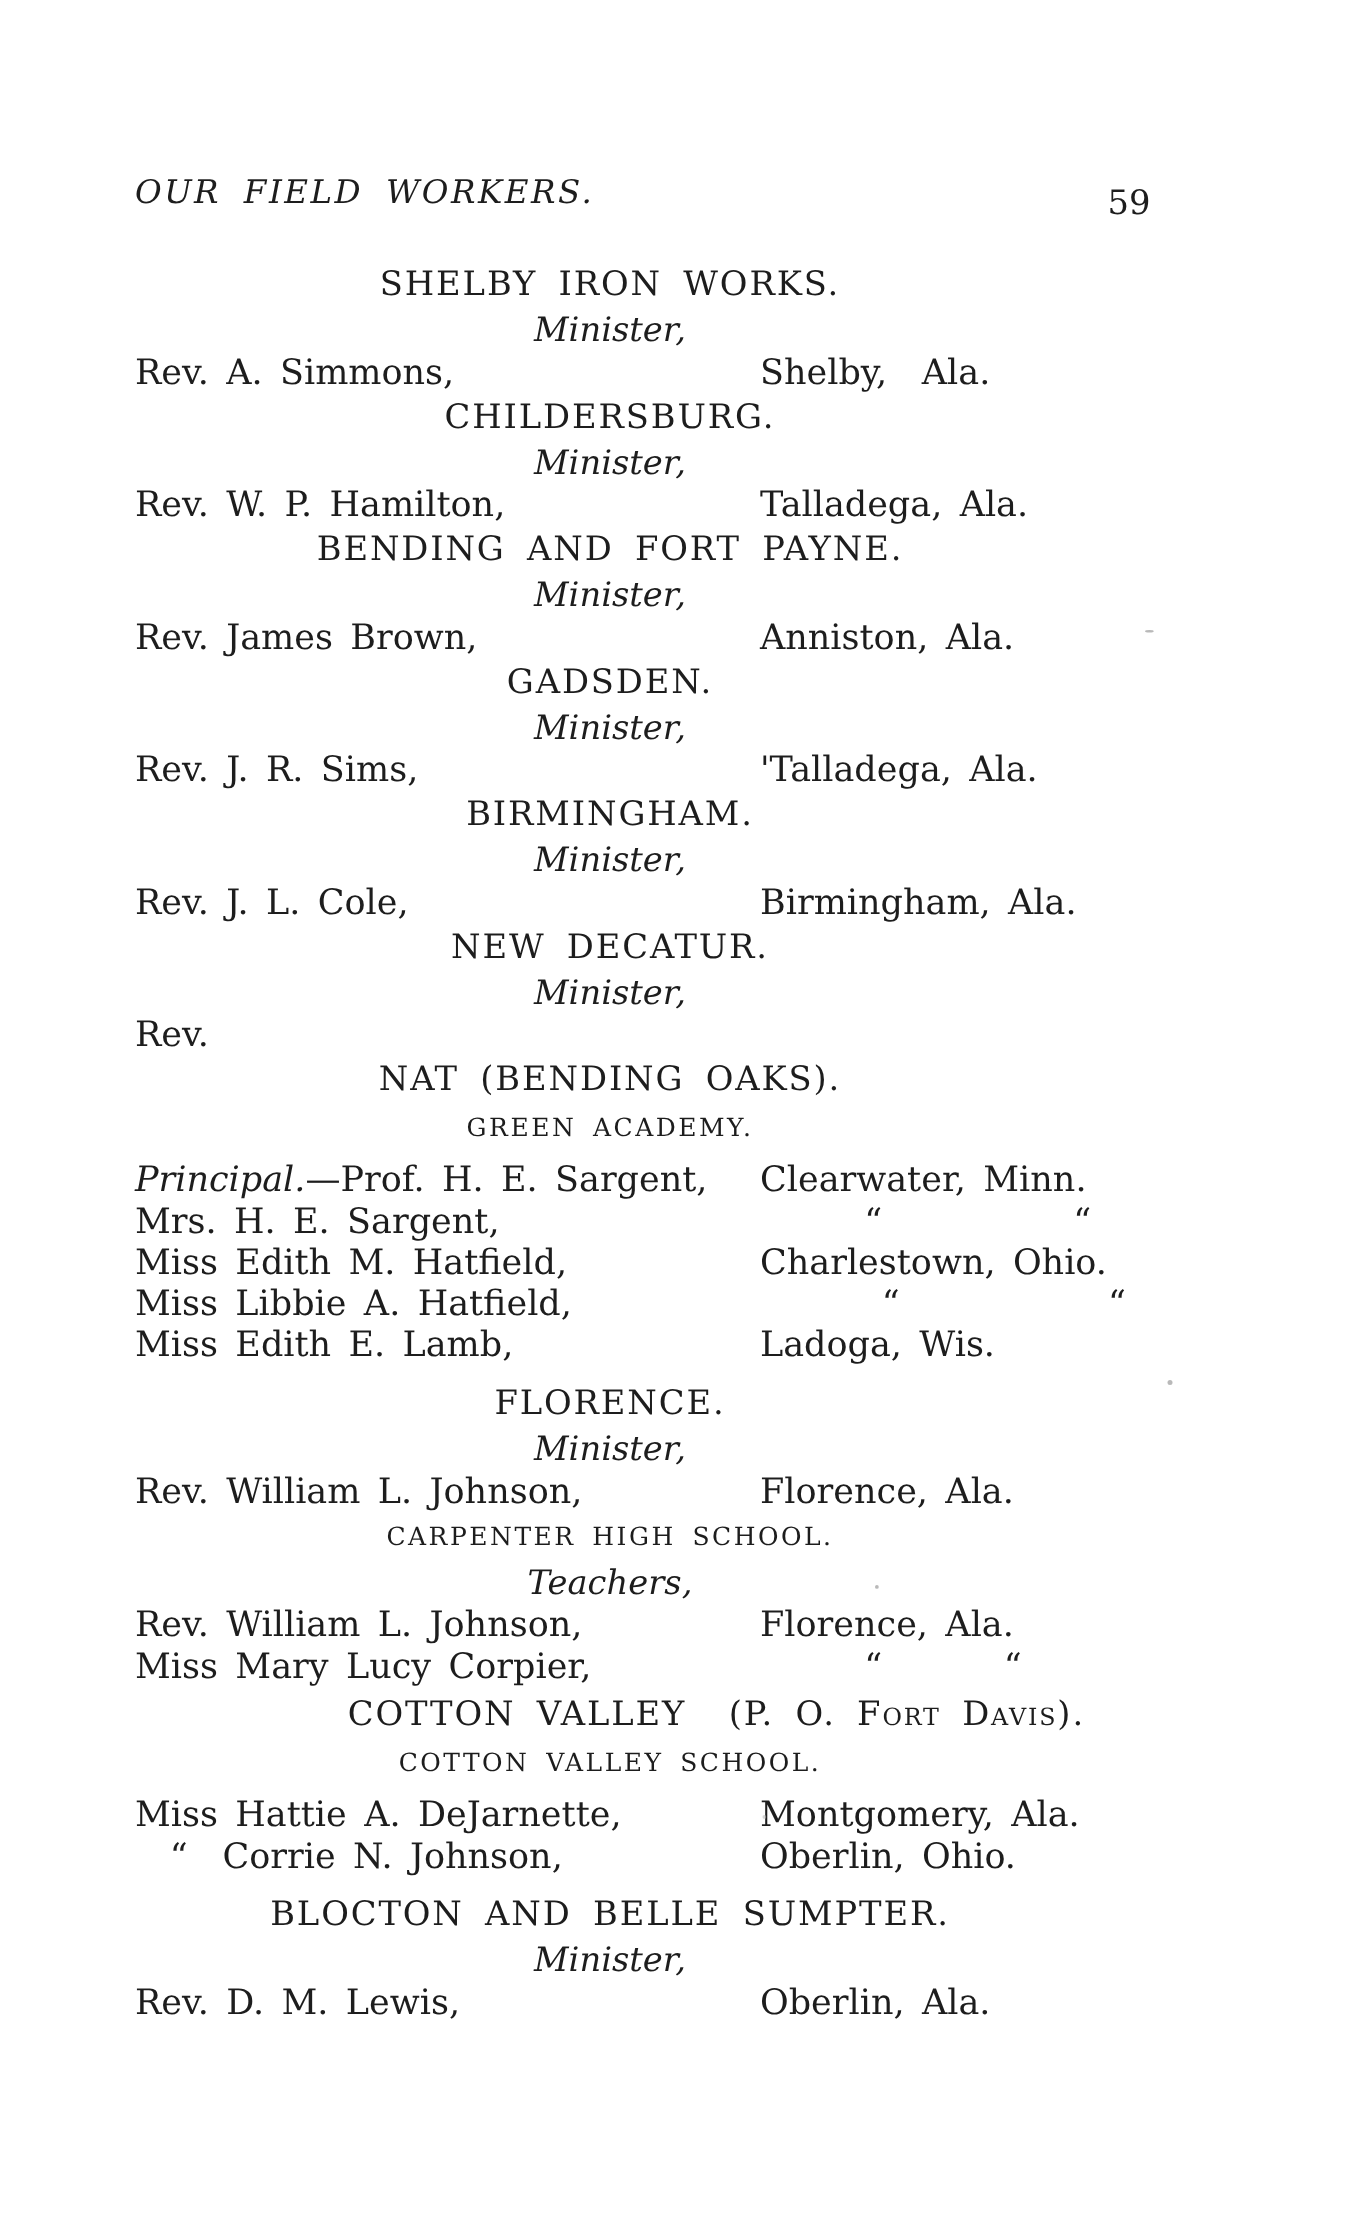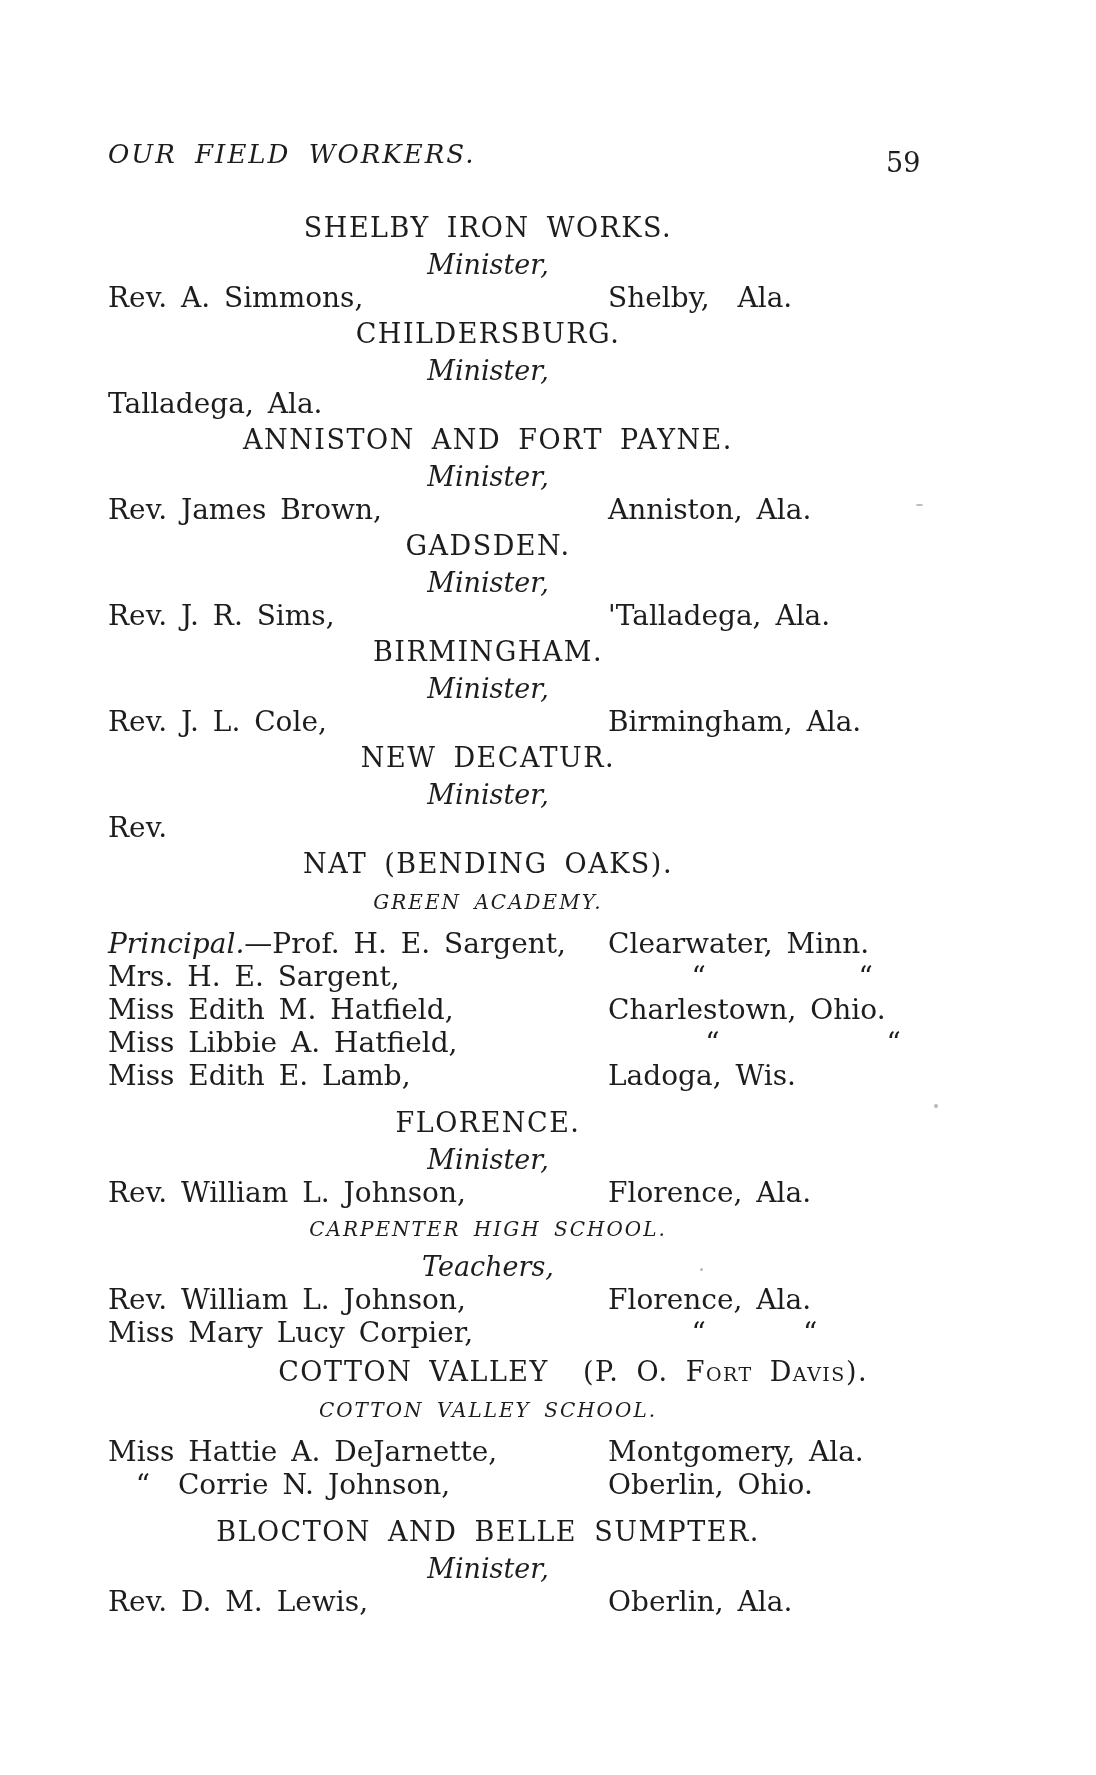--- a/index.html
+++ b/index.html
@@ -44,21 +44,20 @@
   }
   .sec-heading.smallcaps{font-variant:small-caps;text-align:right;}
   .subheading{
     margin-top:6px;
     text-align:center;
     font-size:20px;
     letter-spacing:2px;
     word-spacing:5px;
     line-height:33px;
     white-space:pre;
-    font-style:italic;
   }
   .subheading.gap-below{margin-bottom:8px;}
   .mt14{margin-top:14px;}
   .mt6{margin-top:6px;}
   .mt4{margin-top:4px;}
   .role{
     margin-top:4px;
     text-align:center;
     font-style:italic;
     font-size:27px;
@@ -101,26 +100,27 @@
     <div class="row">
       <span class="name">Rev. A. Simmons,</span>
       <span class="loc">Shelby,  Ala.</span>
     </div>
   </section>
 
   <section>
     <h2 class="sec-heading">CHILDERSBURG.</h2>
     <div class="role">Minister,</div>
     <div class="row">
+      <span class="name">Rev. W. P. Hamilton,</span>
       <span class="loc">Talladega, Ala.</span>
     </div>
   </section>
 
   <section>
-    <h2 class="sec-heading">ANNISTON AND FORT PAYNE.</h2>
+    <h2 class="sec-heading">BENDING AND FORT PAYNE.</h2>
     <div class="role">Minister,</div>
     <div class="row">
       <span class="name">Rev. James Brown,</span>
       <span class="loc">Anniston, Ala.</span>
     </div>
   </section>
 
   <section>
     <h2 class="sec-heading">GADSDEN.</h2>
     <div class="role">Minister,</div>

